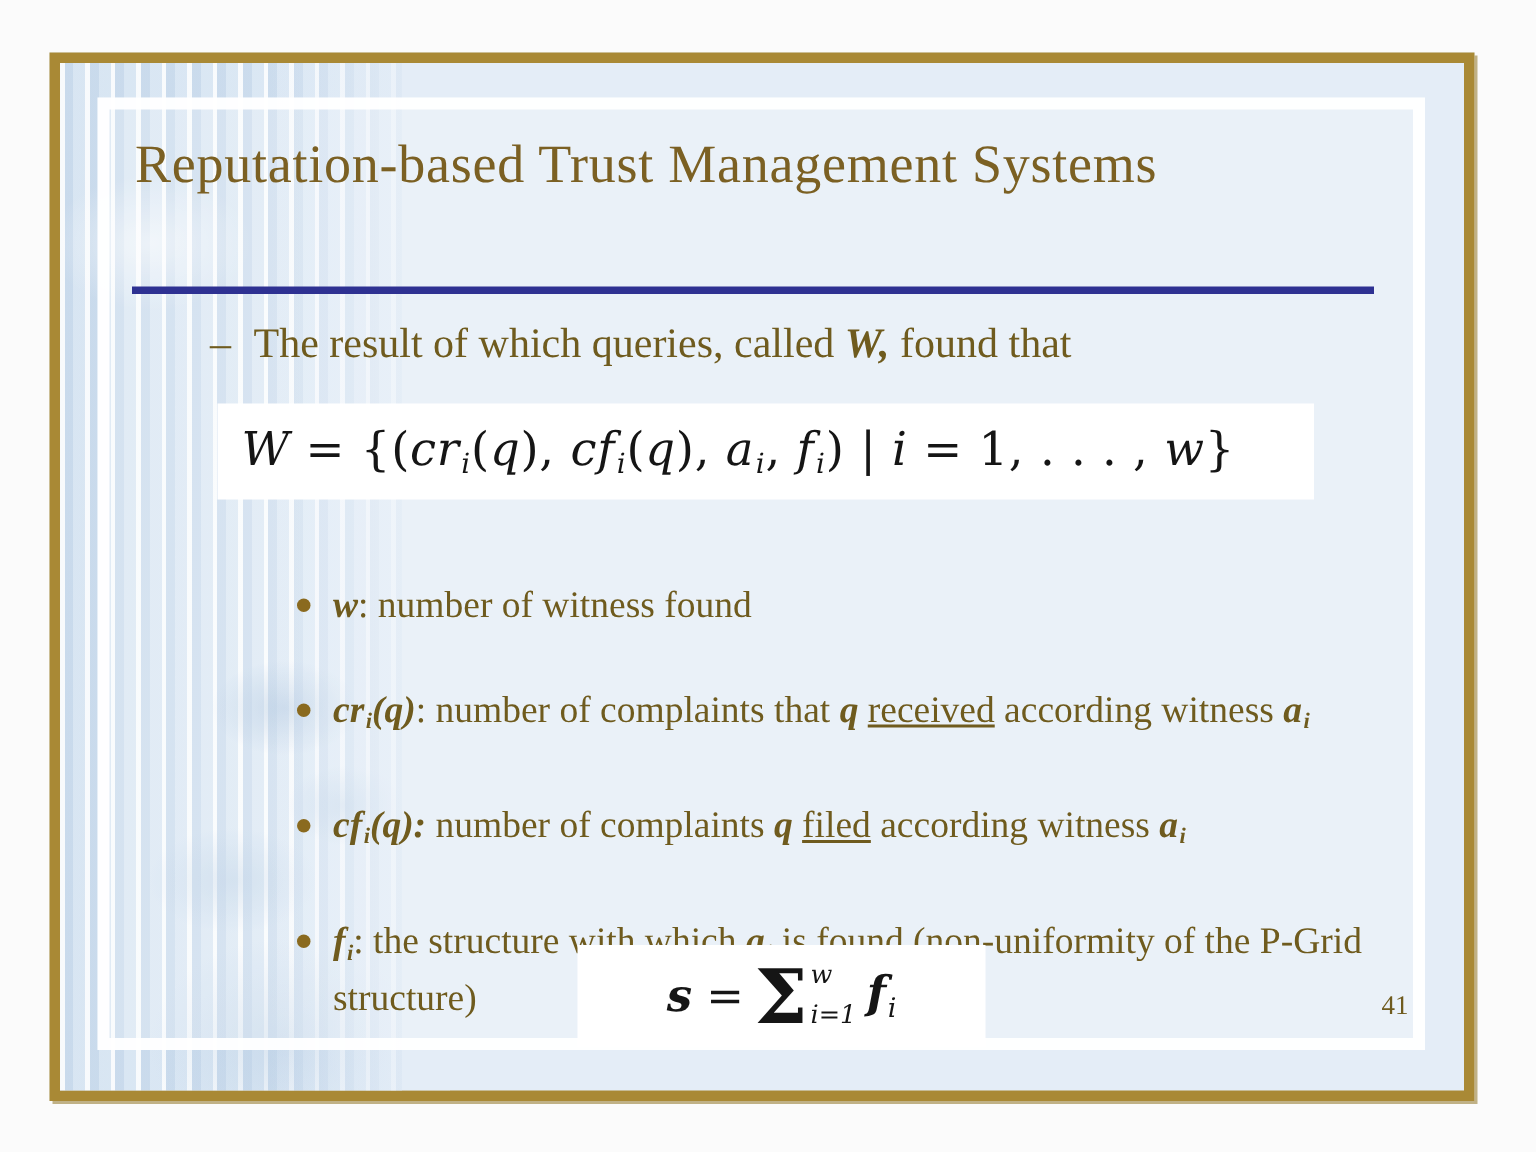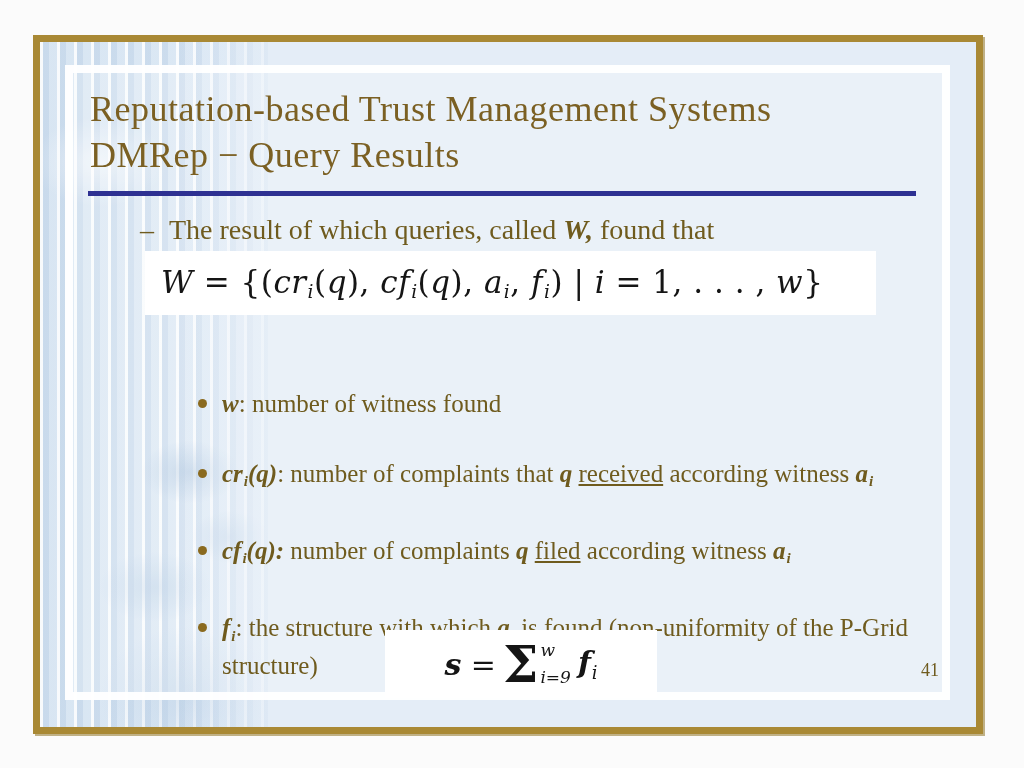--- a/index.html
+++ b/index.html
@@ -60,21 +60,21 @@
   }
   .intro{
     position:absolute;left:140px;top:214px;width:790px;
     font-size:28px;color:var(--text_brown);display:flex;gap:15px;
   }
   .formula-box{
     background:var(--formula_bg);color:var(--formula_ink);
     font-family:"DejaVu Serif",serif;
   }
   .formula-w{
-    position:absolute;left:145px;top:251px;width:731px;height:64px;
+    position:absolute;left:145px;top:269px;width:731px;height:64px;
     display:flex;align-items:center;padding-left:16px;
     font-size:31px;letter-spacing:.5px;white-space:nowrap;
   }
   .bullets{
     position:absolute;left:198px;top:349px;width:748px;
     list-style:none;font-size:25px;line-height:30px;color:var(--text_brown);
   }
   .bullets li{position:relative;padding-left:24px;margin-bottom:10px;margin-top:40px;}
   .dot{
     position:absolute;left:0;top:10px;width:9px;height:9px;border-radius:50%;
@@ -101,21 +101,21 @@
 <body>
 
 <div class="slide">
   <div class="bg-art"></div>
   <div class="bg-fade"></div>
   <div class="inner-frame"></div>
 </div>
 
 <div class="content">
 
-  <h1 class="title"><span>Reputation-based Trust Management Systems</span><br><span>DMRep − Query Results</span></h1>
+  <h1 class="title"><span>Reputation-based Trust Management Systems</span><br></h1>
 
   <div class="rule"></div>
 
   <div class="intro">
     <span class="dash">–</span>
     <span><span>The result of which queries, called </span><span style="font-style: italic; font-weight: bold;">W,</span><span> found that</span></span>
   </div>
 
   <div class="formula-w formula-box">
     <span><span style="font-style: italic;">W</span><span> = {(</span><span style="font-style: italic;">cr</span><span class="tsub" style="font-style: italic;">i</span><span>(</span><span style="font-style: italic;">q</span><span>), </span><span style="font-style: italic;">cf</span><span class="tsub" style="font-style: italic;">i</span><span>(</span><span style="font-style: italic;">q</span><span>), </span><span style="font-style: italic;">a</span><span class="tsub" style="font-style: italic;">i</span><span>, </span><span style="font-style: italic;">f</span><span class="tsub" style="font-style: italic;">i</span><span>) | </span><span style="font-style: italic;">i</span><span> = 1, . . . , </span><span style="font-style: italic;">w</span><span>}</span></span>
@@ -139,21 +139,21 @@
       <span><span style="font-style: italic; font-weight: bold;">f</span><span class="tsub" style="font-style: italic; font-weight: bold;">i</span><span>: the structure with which </span><span style="font-style: italic; font-weight: bold;">a</span><span class="tsub" style="font-style: italic; font-weight: bold;">i</span><span> is found (non-uniformity of the P-Grid structure)</span></span>
     </li>
   </ul>
 
   <div class="formula-s formula-box">
     <span><span style="font-style: italic; font-weight: bold;">s</span><span> = </span></span>
     <span class="sum">
       <span class="sigma">Σ</span>
       <span class="limits">
         <span>w</span>
-        <span>i=9</span>
+        <span>i=1</span>
       </span>
     </span>
     <span><span style="font-style: italic; font-weight: bold;">f</span><span class="tsub" style="font-style: italic;">i</span></span>
   </div>
 
   <div class="pagenum">41</div>
 
 </div>
 
 </body></html>

